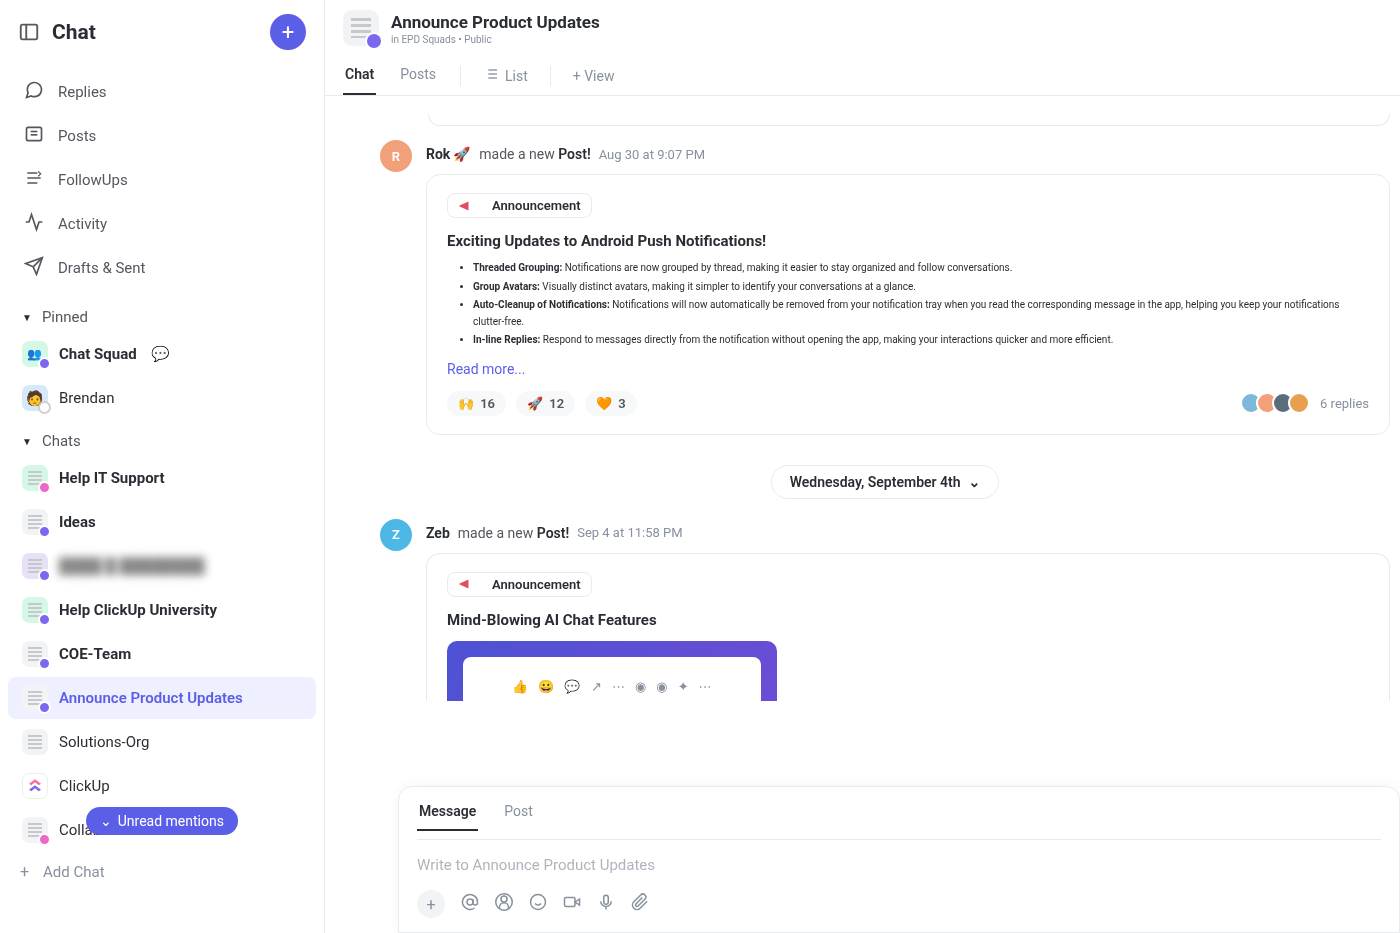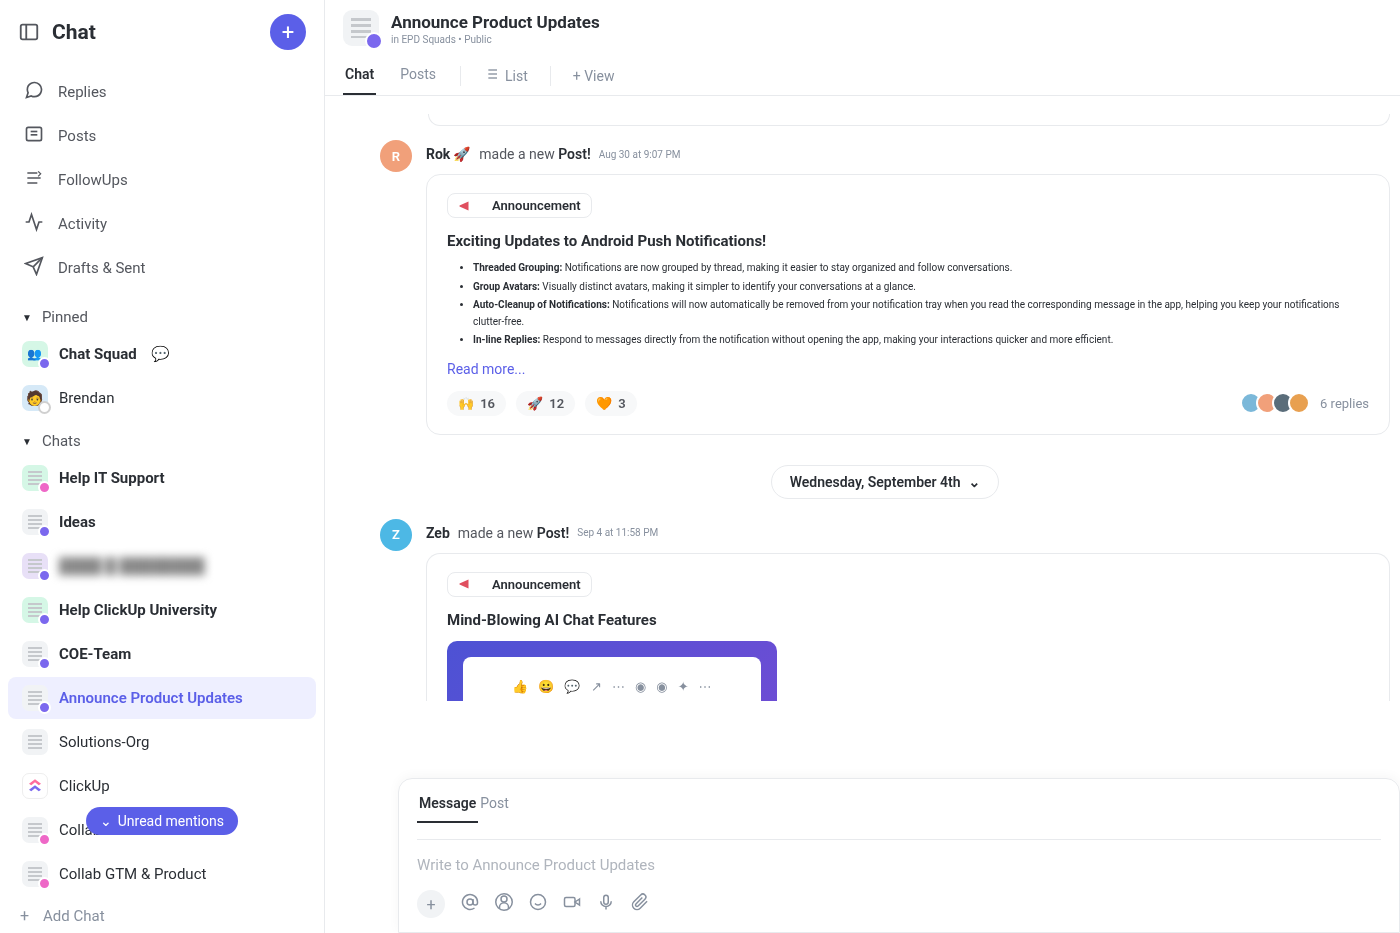--- a/index.html
+++ b/index.html
@@ -41,42 +41,42 @@
 .feed { flex: 1; overflow-y: auto; padding: 18px 10px 0 55px; position: relative; }
 .post-card-top { margin-left: 48px; border: 1px solid #e8eaed; border-top: none; border-radius: 0 0 14px 14px; height: 12px; margin-bottom: 14px; }
 .post-row { display: flex; gap: 14px; }
 .avatar-sm { width: 32px; height: 32px; border-radius: 50%; background: #f1a07a; flex-shrink: 0; overflow: hidden; display: flex; align-items: center; justify-content: center; color: #fff; font-size: 13px; font-weight: 600; }
 .avatar-sm.zeb { background: #4db8e5; }
 .post-body { flex: 1; }
 .post-meta { display: flex; align-items: center; gap: 8px; font-size: 14px; margin-top: 6px; }
 .pm-name { font-weight: 700; }
 .pm-act { color: #54575e; }
 .pm-act b { font-weight: 600; color: #2a2e34; }
-.pm-date { color: #87909e; font-size: 10px; }
+.pm-date { color: #87909e; font-size: 13px; }
 .post-card { border: 1px solid #e8eaed; border-radius: 14px; padding: 18px 20px; margin-top: 12px; }
 .ann-badge { display: inline-flex; align-items: center; gap: 22px; border: 1px solid #e8eaed; padding: 4px 10px; border-radius: 8px; font-size: 13px; font-weight: 600; margin-bottom: 14px; }
 .ann-badge svg { width: 12px; height: 12px; fill: #e04f5f; }
 .post-title { font-size: 15px; font-weight: 700; margin-bottom: 10px; }
 .post-card ul { padding-left: 26px; }
 .post-card li { font-size: 10px; line-height: 1.65; color: #2a2e34; margin-bottom: 2px; }
 .post-card li b { font-weight: 700; }
 .readmore { color: #5b5fe8; font-size: 14px; cursor: pointer; margin-top: 12px; }
 .reactions { display: flex; align-items: center; gap: 10px; margin-top: 14px; }
 .react-pill { display: inline-flex; align-items: center; gap: 6px; background: #f7f8f9; border-radius: 14px; padding: 5px 11px; font-size: 13px; font-weight: 600; color: #54575e; cursor: pointer; }
 .reply-info { margin-left: auto; display: flex; align-items: center; gap: -6px; text-align: right; }
 .reply-avatars { display: flex; }
 .ra { width: 22px; height: 22px; border-radius: 50%; border: 2px solid #fff; margin-left: -6px; }
 .reply-count { font-size: 13px; color: #87909e; margin-left: 10px; }
 .date-div { display: flex; justify-content: center; padding: 30px 0 20px; }
 .date-pill { border: 1px solid #e8eaed; border-radius: 20px; padding: 8px 18px; font-size: 14px; font-weight: 600; display: flex; align-items: center; gap: 8px; cursor: pointer; }
 .embed-preview { width: 330px; height: 60px; background: linear-gradient(135deg, #4d52d4, #6c4dd4); border-radius: 10px 10px 0 0; margin-top: 12px; position: relative; overflow: hidden; }
 .embed-inner { position: absolute; left: 16px; right: 16px; top: 16px; background: #fff; border-radius: 8px 8px 0 0; height: 60px; display: flex; align-items: center; justify-content: center; gap: 10px; font-size: 13px; color: #87909e; }
 .composer-wrap { position: absolute; left: 398px; right: 0; bottom: 0; background: #fff; }
 .composer { border: 1px solid #e8eaed; border-radius: 14px 14px 0 0; padding: 0 18px; box-shadow: 0 -2px 12px rgba(0,0,0,0.04); }
-.comp-tabs { display: flex; padding: 10px 0 16px; border-bottom: 1px solid #e8eaed; }
+.comp-tabs { display: flex; gap: 24px; padding: 10px 0 8px; border-bottom: 1px solid #e8eaed; }
 .comp-tab { padding: 6px 2px 10px; font-size: 14px; color: #87909e; cursor: pointer; border-bottom: 2px solid transparent; }
 .comp-tab.active { color: #2a2e34; font-weight: 600; border-bottom-color: #2a2e34; }
 .comp-input { padding: 16px 0; font-size: 15px; color: #87909e; }
 .comp-tools { display: flex; align-items: center; gap: 16px; padding: 0 0 14px; color: #87909e; }
 .comp-tools .circ { width: 28px; height: 28px; border-radius: 50%; background: #f1f3f5; display: flex; align-items: center; justify-content: center; cursor: pointer; }
 .comp-tools svg { width: 18px; height: 18px; cursor: pointer; }
 .blurred { filter: blur(4px); color: #888; }
 </style>
 </head>
 <body>
@@ -210,27 +210,20 @@
         </svg>
     </div>
     <span>ClickUp</span>
   </div>
   <div class="chat-item">
       <div class="ci-icon">
         <div class="lines"></div>
         <div class="badge pink"></div>
       </div>
       <span>Collab Growth Website</span>
-    </div>
-  <div class="chat-item">
-      <div class="ci-icon">
-        <div class="lines"></div>
-        <div class="badge pink"></div>
-      </div>
-      <span>Collab GTM &amp; Product</span>
     </div>
   <div class="add-chat">
     <span style="font-size:16px;">+</span>
     <span>Add Chat</span>
   </div>
 
   <div class="unread-pill">
     <span>⌄</span>
     <span>Unread mentions</span>
   </div>

